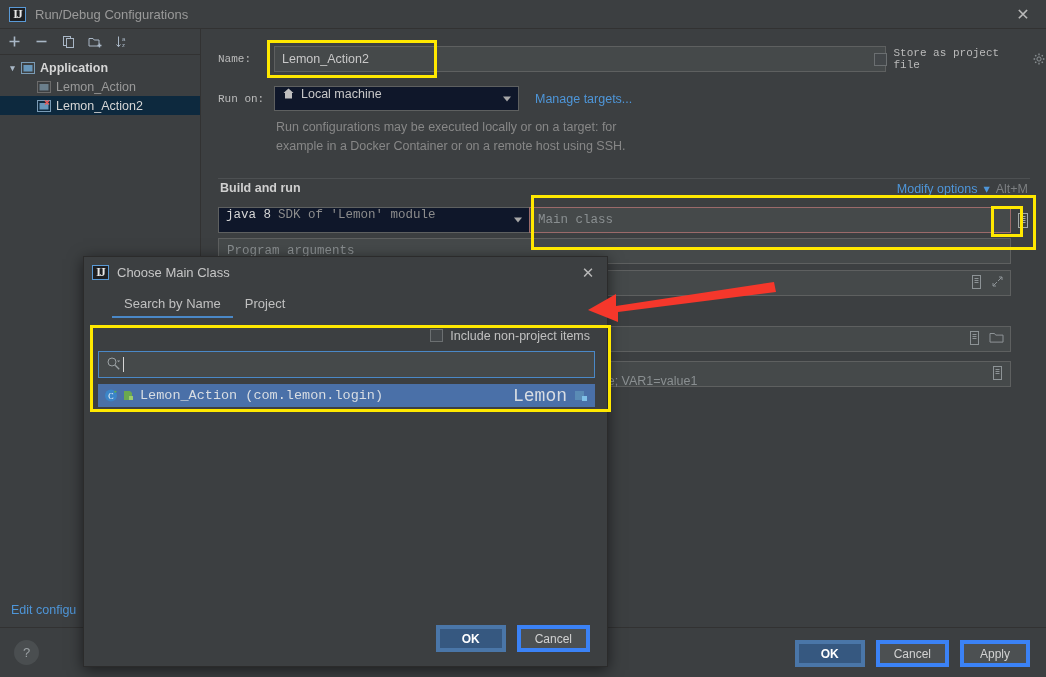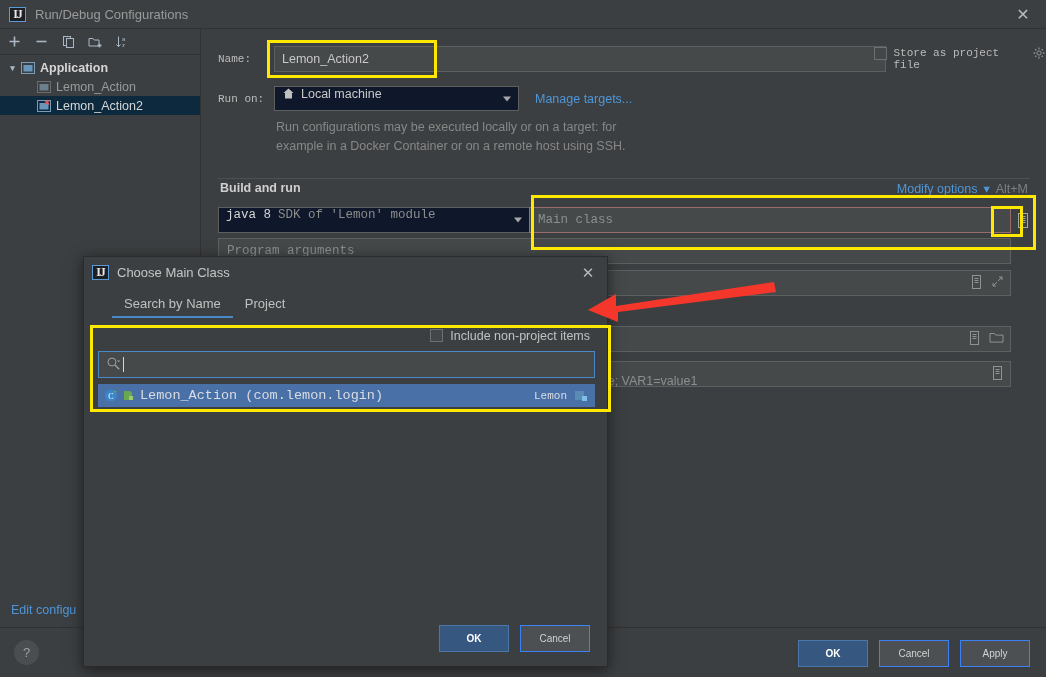--- a/index.html
+++ b/index.html
@@ -74,21 +74,21 @@
   .lbl { color: #bbbbbb; font-size: 11px; font-family: Liberation Mono, monospace; }
 
   .name-row { position: absolute; left: 16px; top: 16px; width: 812px; }
   .name-lbl { width: 56px; }
   .txtfield {
     height: 26px; background: #45494a; border: 1px solid #5e6060;
     color: #c8c8c8; font-size: 12.5px; display: flex; align-items: center;
     padding: 0 7px; font-family: "Liberation Sans", sans-serif;
   }
   .name-input { width: 612px; }
-  .store-box { position: absolute; left: 672px; top: 17px; display: flex; align-items: flex-start; gap: 7px; }
+  .store-box { position: absolute; left: 672px; top: 17px; display: flex; align-items: center; gap: 7px; }
   .cb {
     width: 13px; height: 13px; background: #43474a;
     border: 1px solid #6b6f71; display: inline-block;
   }
   .gear { color: #8d9396; display: inline-flex; }
 
   .runon-row { position: absolute; left: 16px; top: 56px; }
   .combo {
     height: 25px; background: #0f172a; border: 1px solid #5e6060;
     display: flex; align-items: flex-start; color: #c8c8c8;
@@ -166,22 +166,22 @@
     border-top: 1px solid #323232;
   }
   .help-btn {
     position: absolute; left: 14px; top: 640px; width: 25px; height: 25px;
     border-radius: 50%; background: #4a4e50; color: #9aa0a3;
     display: flex; align-items: center; justify-content: center;
     font-size: 13px; cursor: pointer;
   }
   .btn {
     height: 27px; min-width: 70px; padding: 0 14px;
-    background: #4c5052; border: 1px solid #3b82f6;
-    color: #d2d2d2; font-size: 10px; cursor: pointer;
+    background: #4c5052; border: 4px solid #3b82f6;
+    color: #d2d2d2; font-size: 12px; cursor: pointer;
     display: inline-flex; align-items: center; justify-content: center;
     font-family: "Liberation Sans", sans-serif;
   }
   .btn.primary { background: #365880; border-color: #4a76a8; color: #ffffff; font-weight: bold; }
   .main-btns { position: absolute; right: 16px; top: 640px; display: flex; gap: 11px; }
 
   
   .modal {
     position: absolute; left: 83px; top: 256px; width: 525px; height: 411px;
     background: #3c3f41; border: 1px solid #2b2b2b;
@@ -222,21 +222,21 @@
   .result-row {
     position: absolute; left: 14px; top: 127px; width: 497px; height: 23px;
     background: #4a70a8; display: flex; align-items: center;
     padding-left: 6px; cursor: pointer;
   }
   .result-row .nm {
     font-family: "Liberation Mono", monospace; font-size: 13.5px; color: #d8dde3;
   }
   .result-row .mod {
     position: absolute; right: 28px;
-    font-family: "Liberation Mono", monospace; font-size: 11px; color: #d8dde3;
+    font-family: "Liberation Mono", monospace; font-size: 18px; color: #d8dde3;
   }
   .result-row .modico { position: absolute; right: 6px; display: flex; }
   .modal-btns {
     position: absolute; right: 17px; bottom: 14px; display: flex; gap: 11px;
   }
 
   
   .hl {
     position: absolute; border: 3px solid #ffe800; pointer-events: none;
   }

